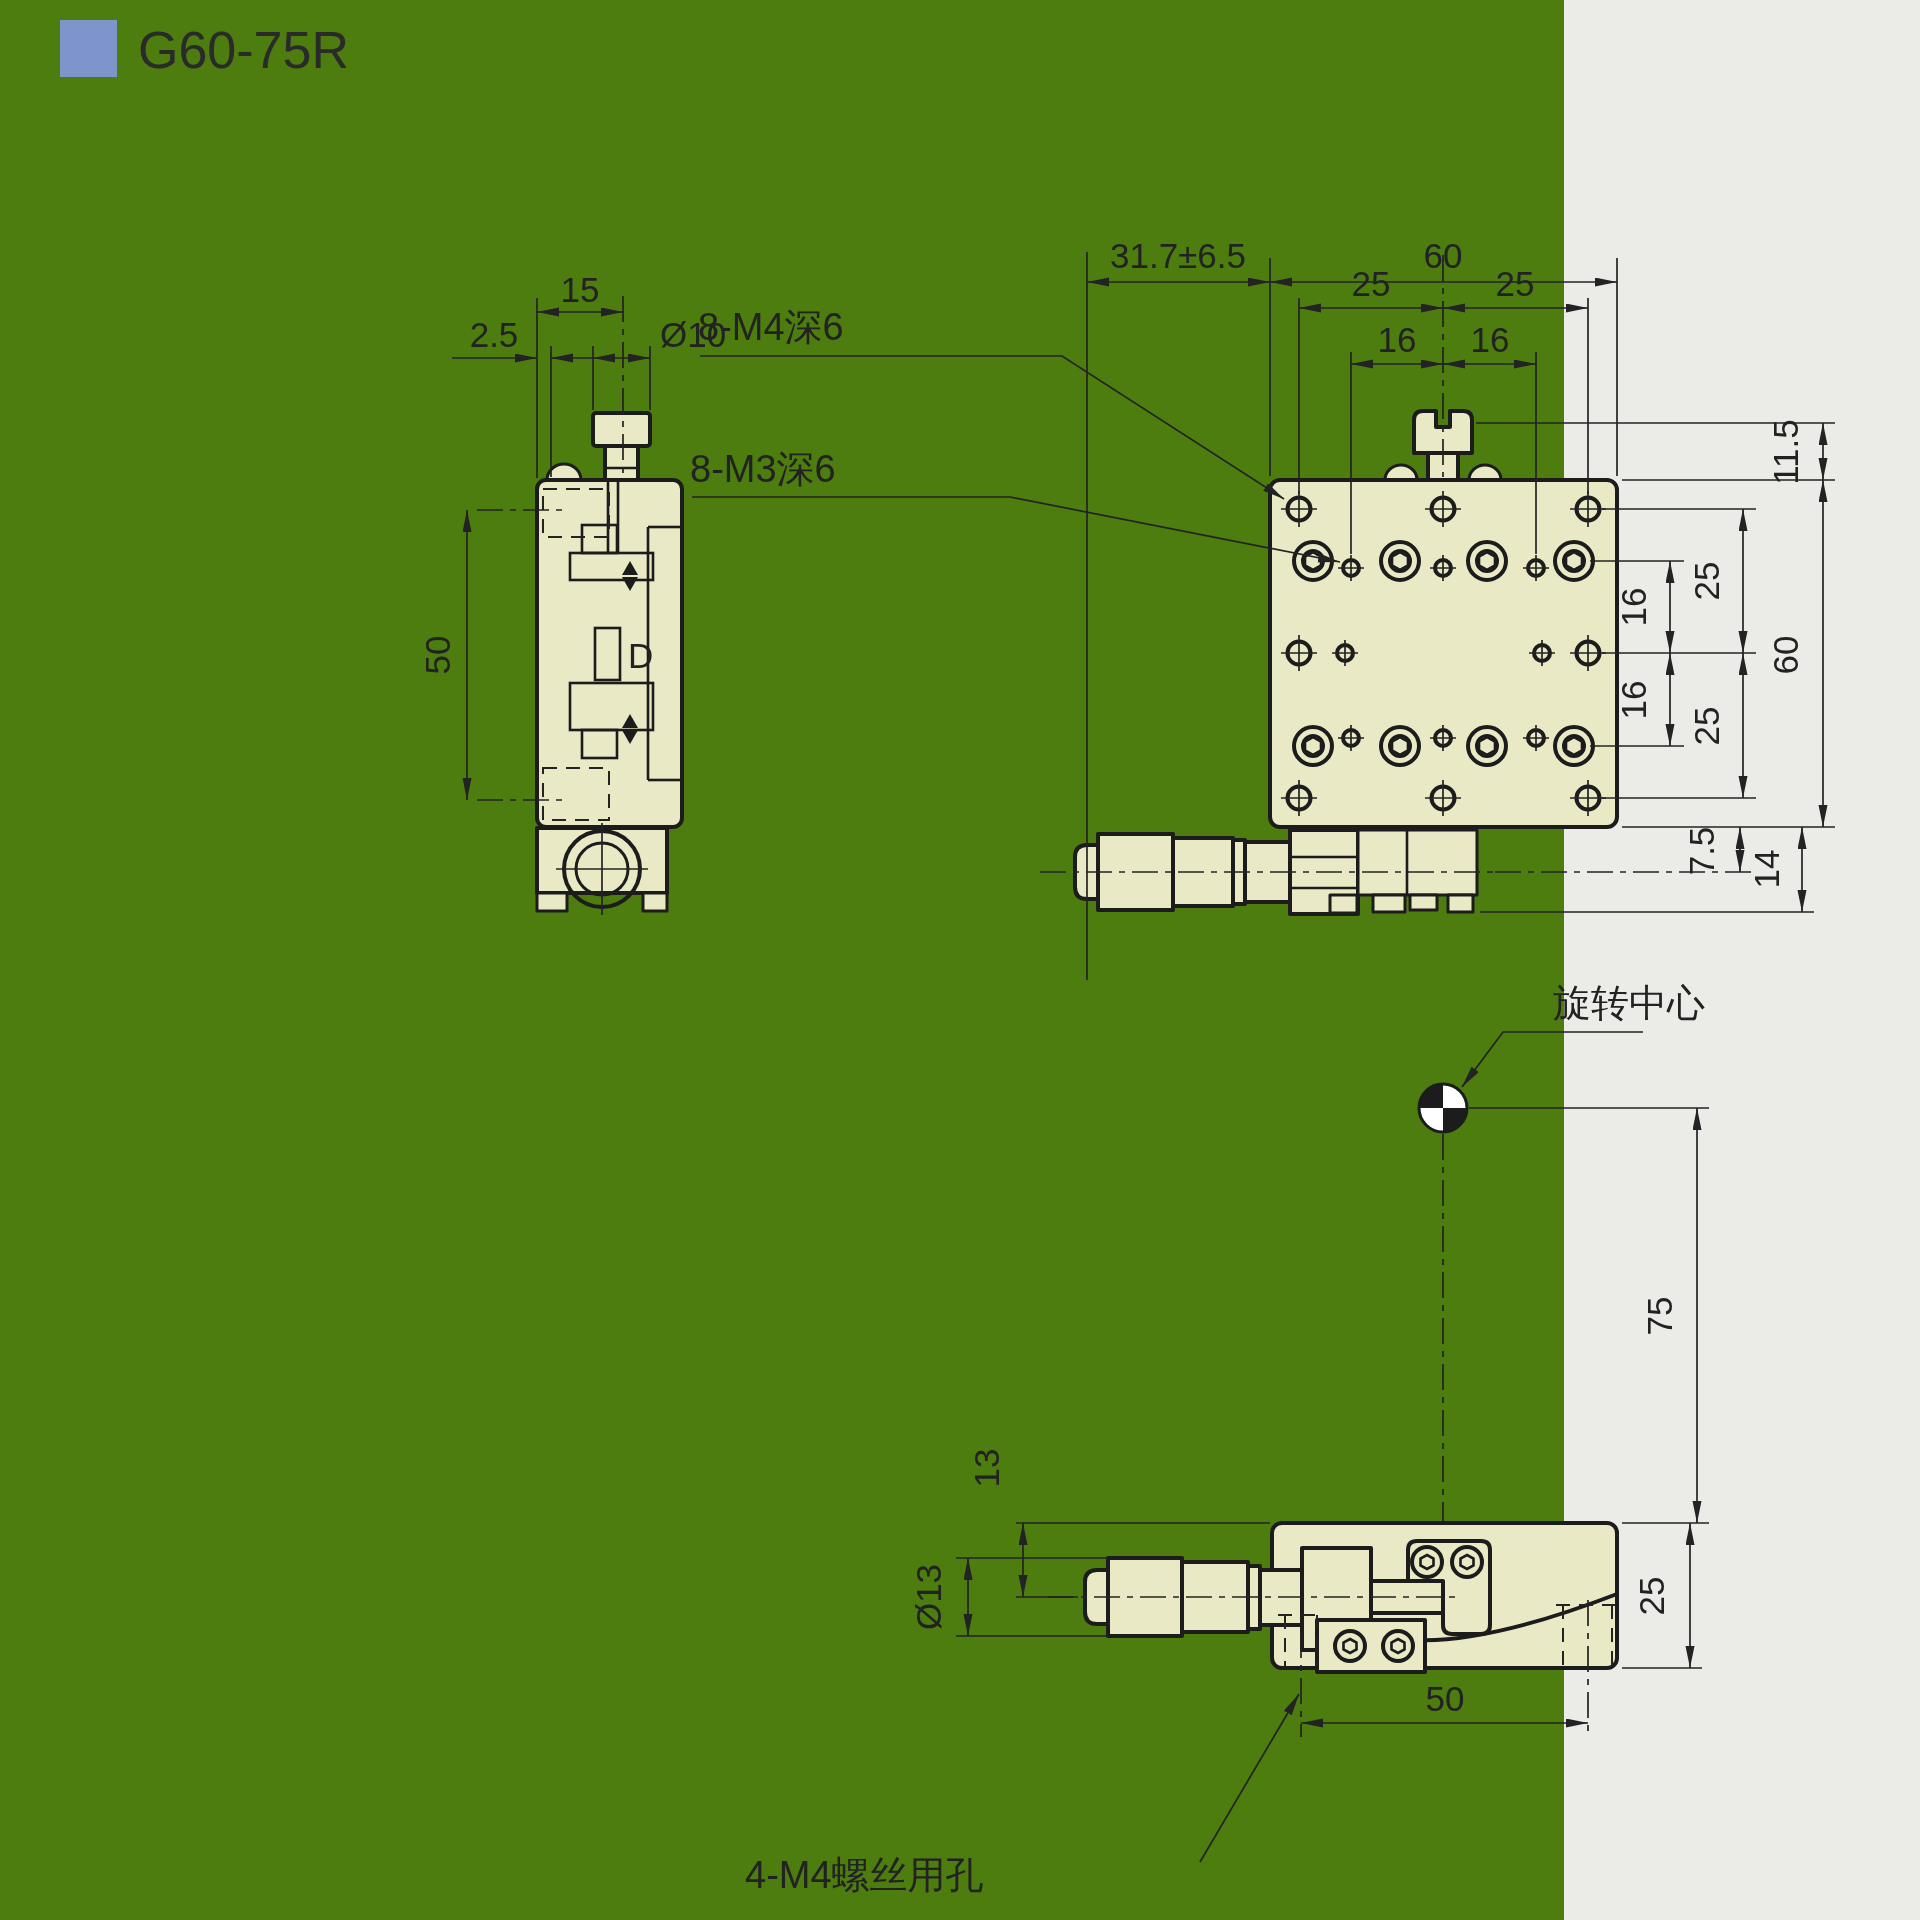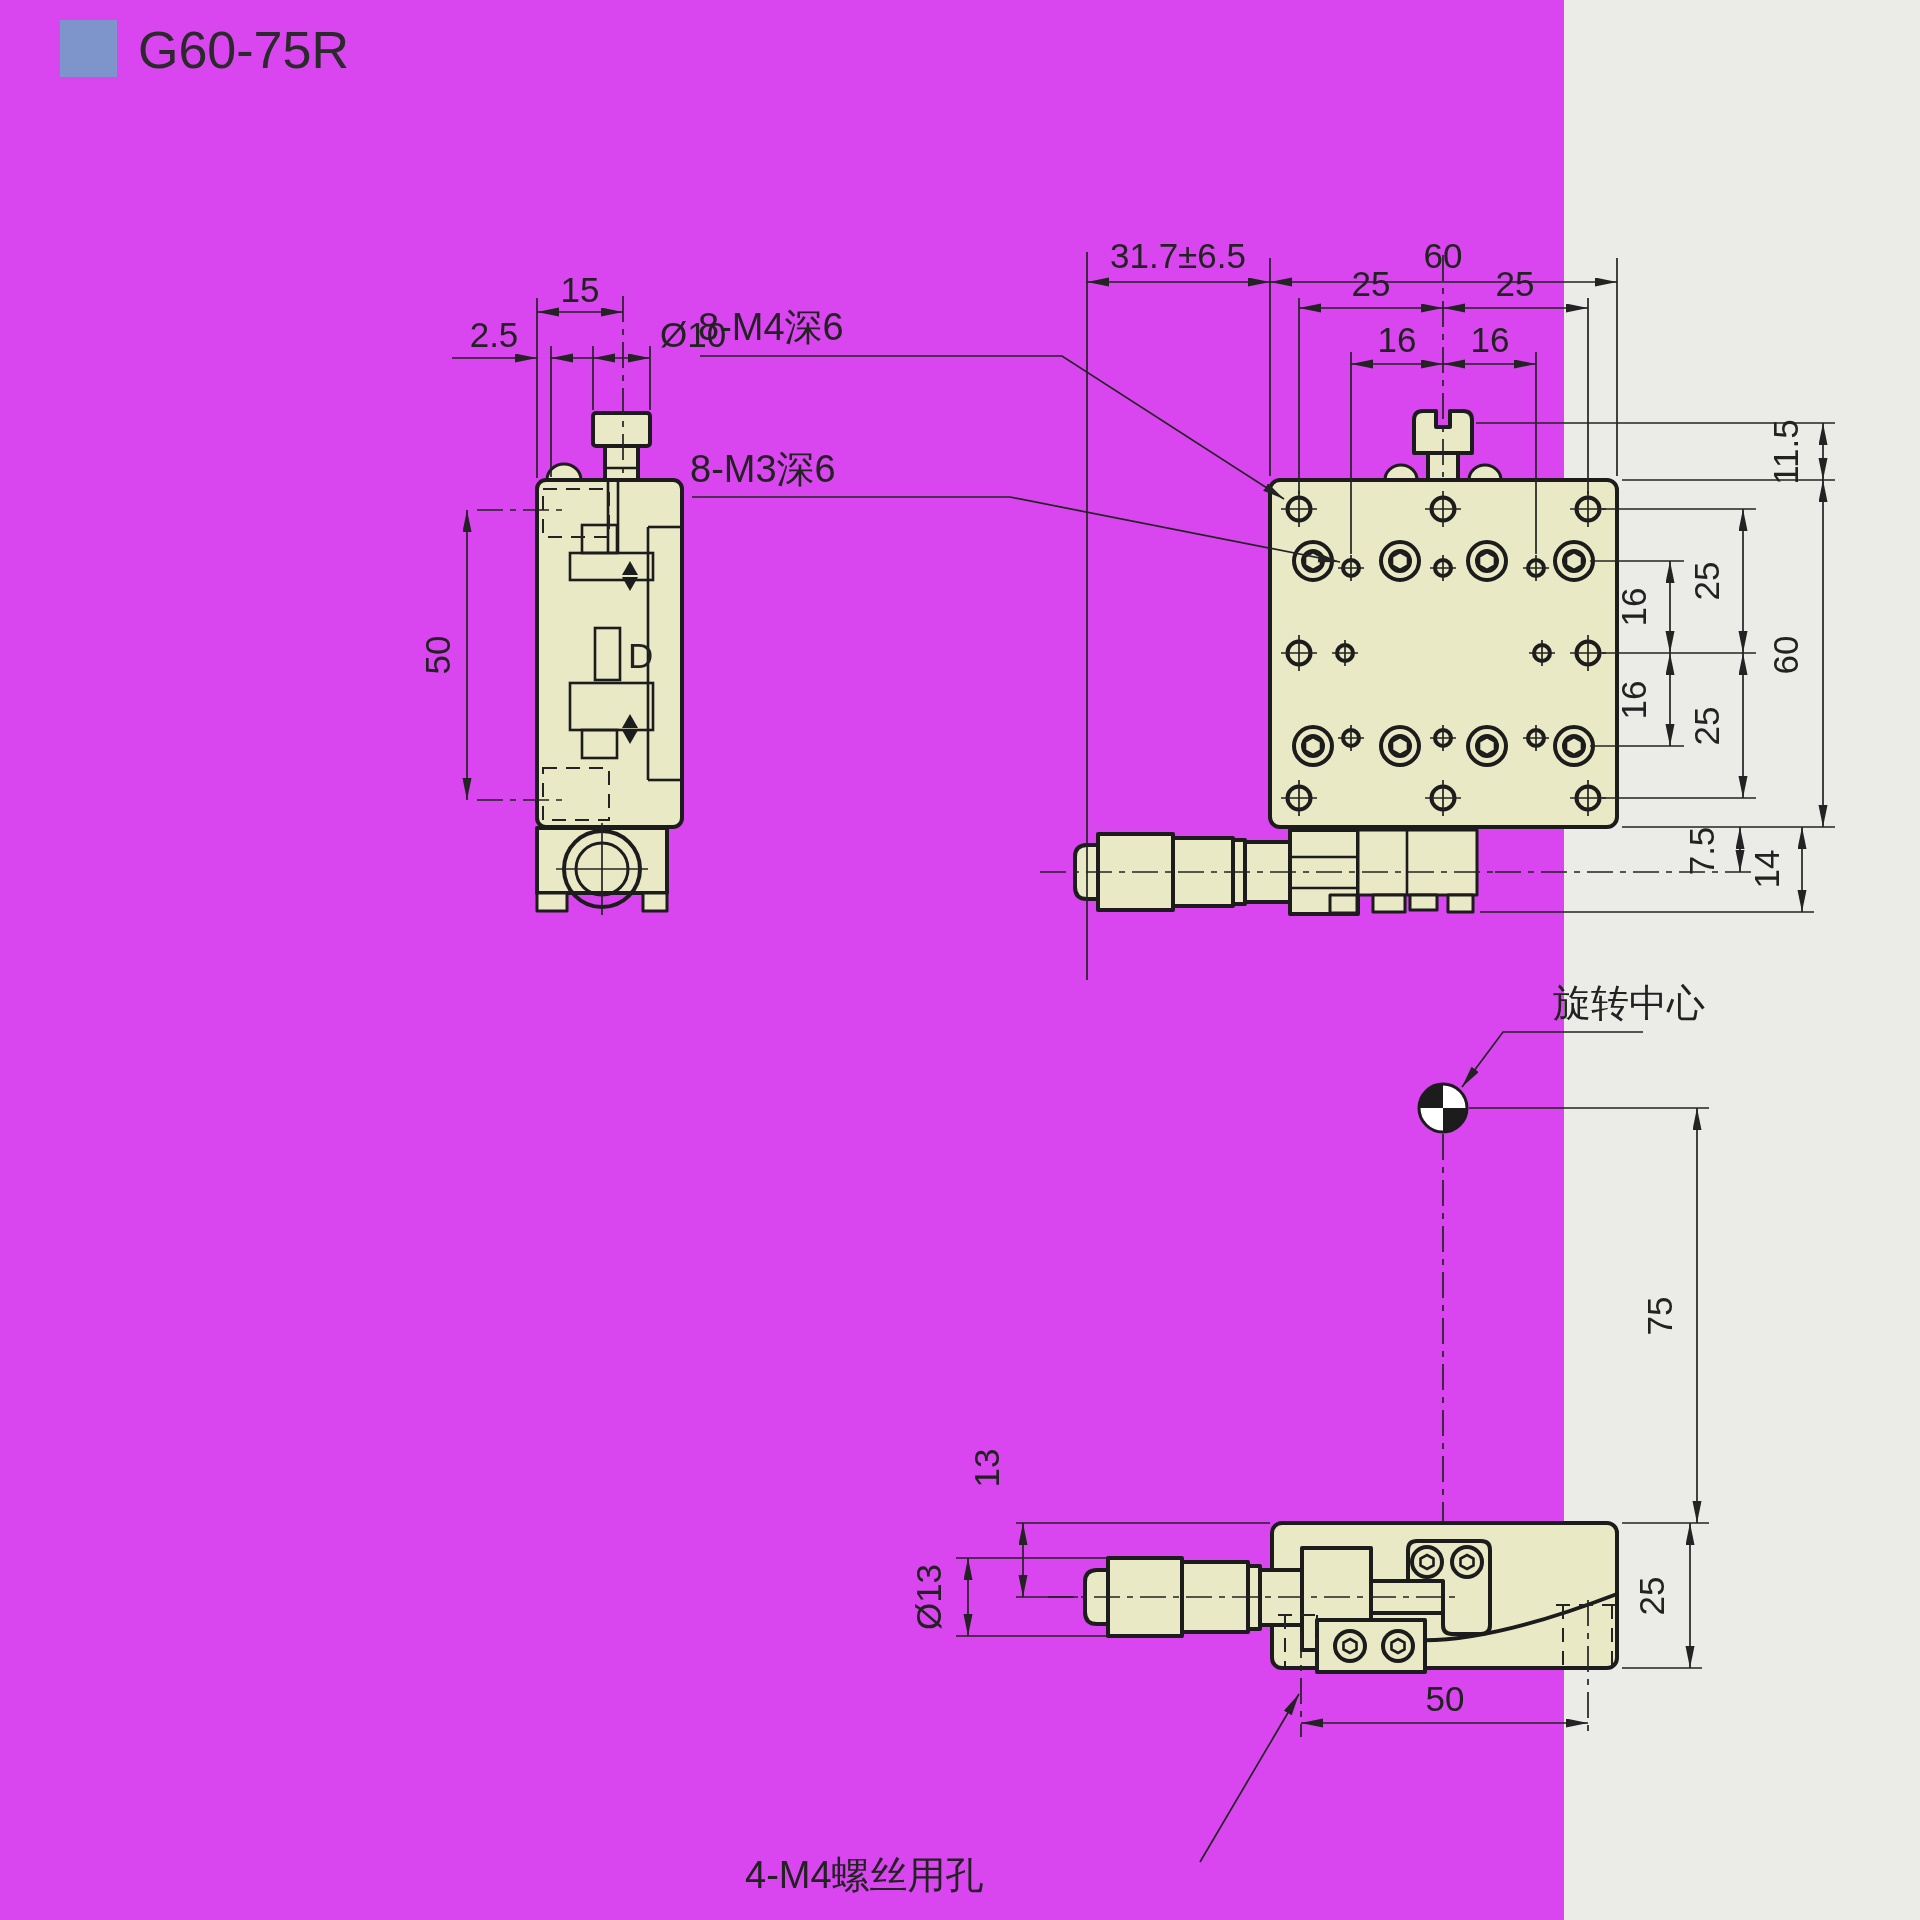--- a/index.html
+++ b/index.html
@@ -1,16 +1,16 @@
 <!DOCTYPE html>
 <html><head>
 <meta charset="utf-8">
 <style>
   html,body{margin:0;padding:0;background:#ebebe8;}
-  .page{position:relative;width:1564px;height:1920px;background:#d946ef;font-family:"Liberation Sans",sans-serif;text-decoration:underline;}
+  .page{position:relative;width:1564px;height:1920px;background:#4d7c0f;font-family:"Liberation Sans",sans-serif;text-decoration:underline;}
   svg{display:block}
   .part{fill:#e9e9c6;stroke:#1c1c1c;stroke-width:4;stroke-linejoin:round;}
   .part3{fill:#e9e9c6;stroke:#1c1c1c;stroke-width:3;stroke-linejoin:round;}
   .bold{fill:none;stroke:#1c1c1c;stroke-width:4;stroke-linejoin:round;stroke-linecap:round;}
   .med{fill:none;stroke:#1c1c1c;stroke-width:2.6;}
   .thin{fill:none;stroke:#232323;stroke-width:1.7;}
   .dash{fill:none;stroke:#232323;stroke-width:2;stroke-dasharray:14 9;}
   .cdash{fill:none;stroke:#232323;stroke-width:1.7;stroke-dasharray:26 7 6 7;}
   .dim{fill:none;stroke:#232323;stroke-width:1.7;}
   .dtxt{font-family:"Liberation Sans",sans-serif;font-size:35px;fill:#222;}

